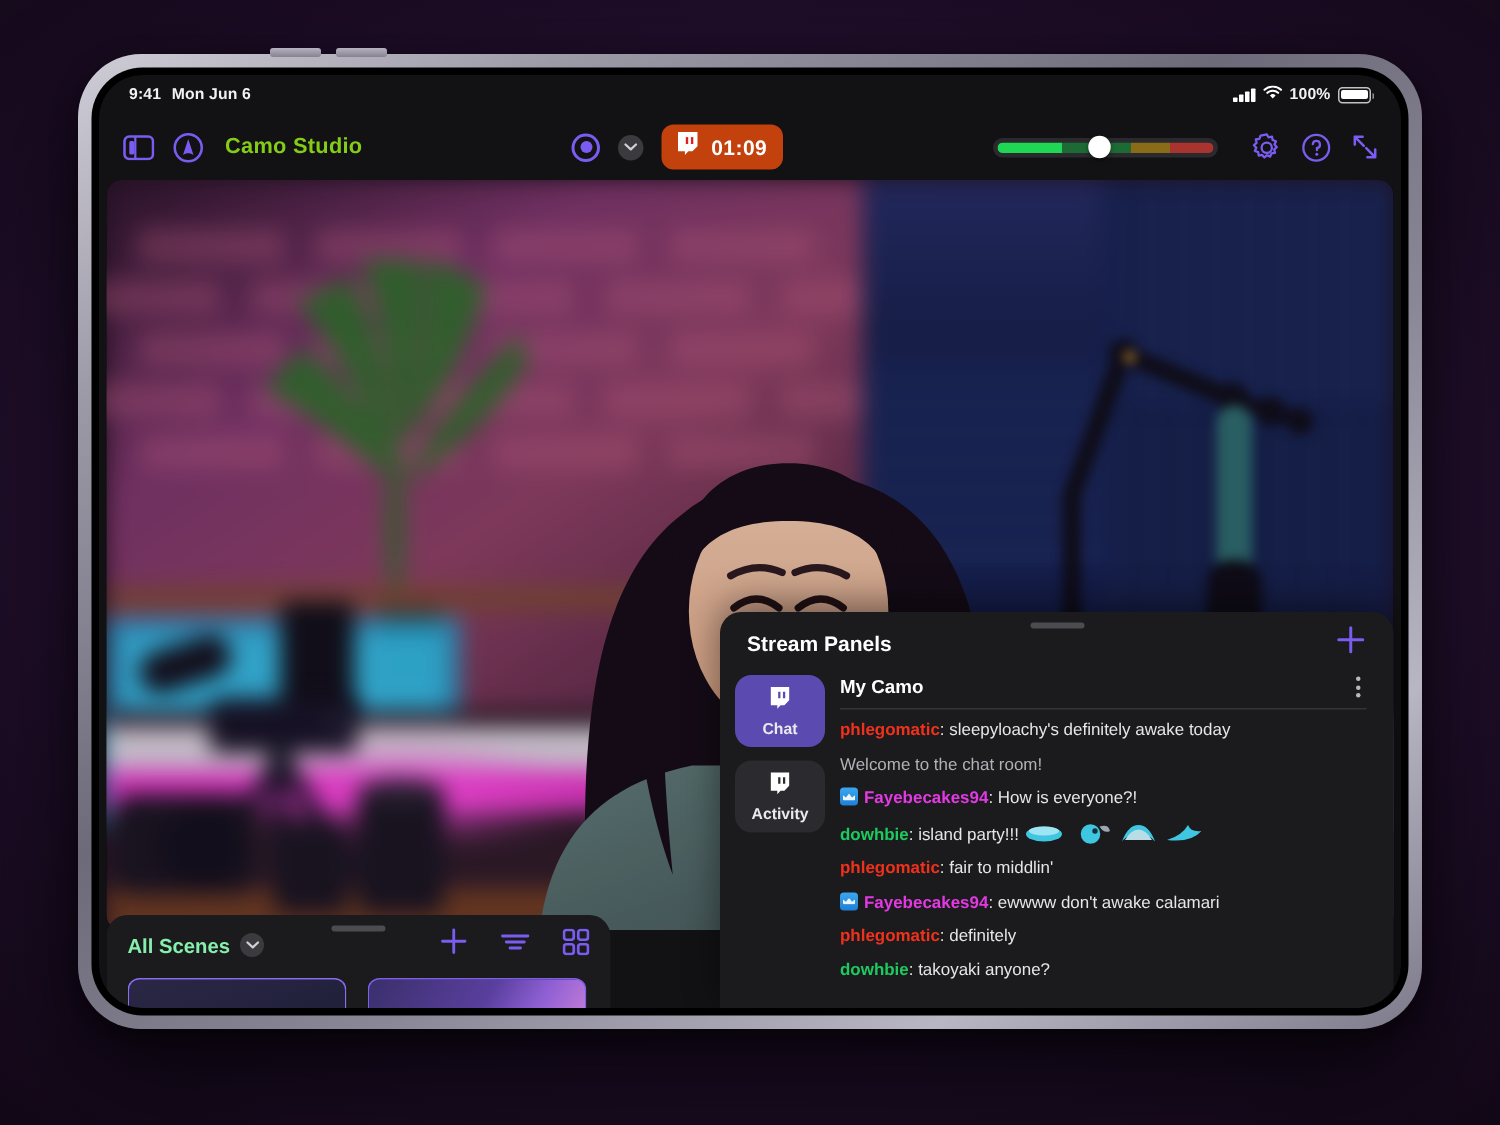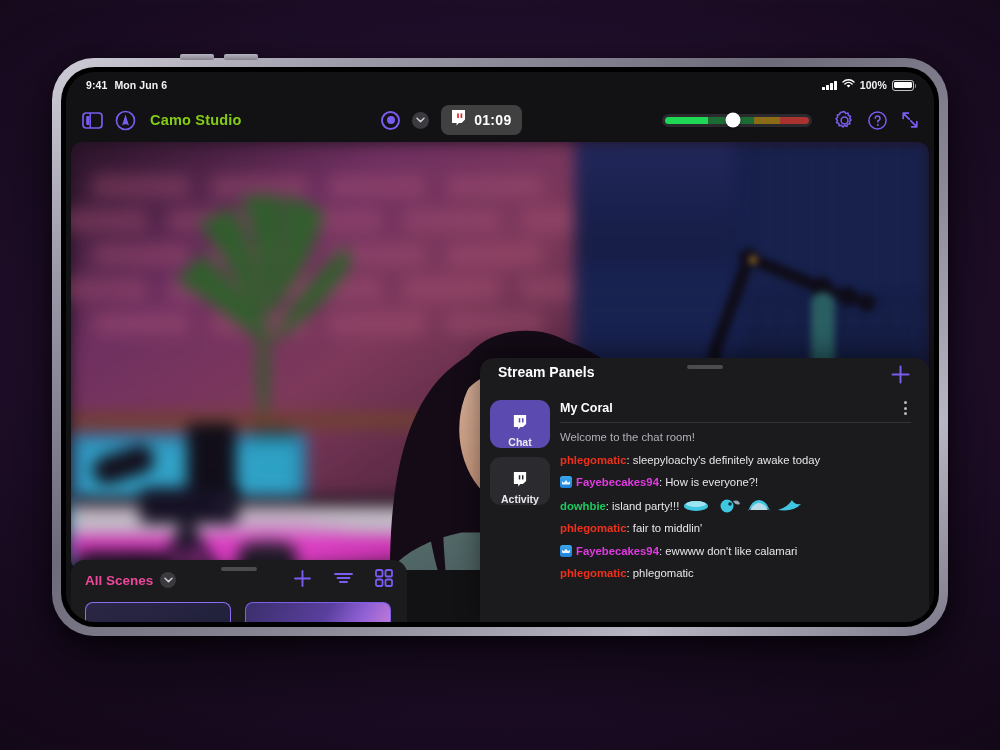--- a/index.html
+++ b/index.html
@@ -9,22 +9,22 @@
     font-family: "Liberation Sans", sans-serif;
   }
   body {
     background: radial-gradient(ellipse 80% 70% at 50% 45%, #321a40 0%, #281335 35%, #1b0c24 70%, #130818 100%);
     position: relative;
   }
 
   
   #device {
     position: absolute;
-    left: 52px; top: 58px;
-    width: 896px; height: 578px;
+    left: 52px; top: 36px;
+    width: 896px; height: 650px;
     border-radius: 42px;
     background: linear-gradient(145deg, #cfcdd6 0%, #9d9aa8 18%, #6d6a7a 42%, #8a8797 62%, #b9b6c3 82%, #7d7a8b 100%);
     padding: 9px;
     box-shadow: 0 30px 70px rgba(0,0,0,.62), 0 6px 18px rgba(0,0,0,.45);
   }
   #device-inner {
     width: 100%; height: 100%;
     border-radius: 34px;
     background: #000;
     padding: 5px;
@@ -99,21 +99,21 @@
     cursor: pointer;
   }
   #rec-dot b { width: 8px; height: 8px; border-radius: 50%; background: #7b5cf0; display: block; }
   #rec-chevron {
     width: 17px; height: 17px; border-radius: 50%;
     background: #3b3a3e; display: flex; align-items: center; justify-content: center;
     cursor: pointer;
   }
   #live-badge {
     display: flex; align-items: center; gap: 7px;
-    background: #404040; border-radius: 8px;
+    background: #c2410c; border-radius: 8px;
     height: 30px; padding: 0 11px 0 9px;
     cursor: pointer;
   }
   #live-time { color: #fff; font-size: 14px; font-weight: 600; letter-spacing: .3px; }
 
   #meter {
     width: 150px; height: 13px; border-radius: 7px;
     background: #2a2a2e; position: relative; display: flex; overflow: visible;
     cursor: pointer;
   }
@@ -143,21 +143,21 @@
     position: absolute; left: 5px; bottom: 0; width: 336px; height: 62px;
     background: #1b1a1d;
     border-radius: 14px 14px 0 0;
     padding: 0 14px;
   }
   #scenes-head { display: flex; align-items: center; height: 40px; gap: 0; position: relative; }
   #grabber-scenes {
     position: absolute; left: 50%; top: 7px; transform: translateX(-50%);
     width: 36px; height: 4px; border-radius: 2px; background: #4c4b50;
   }
-  #scenes-title { color: #ec4899; font-size: 13.5px; font-weight: 700; }
+  #scenes-title { color: #86efac; font-size: 13.5px; font-weight: 700; }
   #scenes-chev {
     width: 16px; height: 16px; border-radius: 50%; background: #3b3a3e;
     display: flex; align-items: center; justify-content: center; margin-left: 7px; cursor: pointer;
   }
   #scenes-actions { display: flex; align-items: center; gap: 22px; margin-left: auto; }
   #scene-thumbs { display: flex; gap: 14px; padding-top: 2px; }
   .scene-thumb {
     width: 146px; height: 24px; border-radius: 8px 8px 0 0;
     border: 1.6px solid #8b6df2; border-bottom: none;
     background: linear-gradient(160deg, #2b2746, #20203a);
@@ -174,30 +174,30 @@
     background: #1b1a1d;
     border-radius: 14px 14px 0 0;
     box-shadow: 0 -6px 24px rgba(0,0,0,.45);
     overflow: hidden;
   }
   #grabber-panels {
     position: absolute; left: 50%; top: 7px; transform: translateX(-50%);
     width: 36px; height: 4px; border-radius: 2px; background: #4c4b50;
   }
   #panels-head {
-    height: 36px; display: flex; align-items: flex-start;
+    height: 36px; display: flex; align-items: center;
     padding: 6px 18px 0 18px;
   }
   #panels-title { color: #fff; font-size: 14px; font-weight: 700; }
   #panels-body { display: flex; height: calc(100% - 36px); }
 
   #panel-tabs { width: 76px; padding: 6px 0 0 10px; flex-shrink: 0; }
   .panel-tab {
     width: 60px; height: 48px; border-radius: 11px;
-    display: flex; flex-direction: column; align-items: center; justify-content: flex-end;
+    display: flex; flex-direction: column; align-items: center; justify-content: center;
     gap: 3px; margin-bottom: 9px; cursor: pointer;
     background: #2b2a2e;
   }
   .panel-tab.active { background: #5b4bb0; }
   .panel-tab span { color: #e9e9ee; font-size: 10.5px; font-weight: 600; }
 
   #chat-col { flex: 1; display: flex; flex-direction: column; min-width: 0; padding-right: 4px; }
   #chat-head {
     display: flex; align-items: center; height: 28px; padding: 0 14px 0 4px;
   }
@@ -600,48 +600,49 @@
                     <rect x="7.2" y="4.4" width="1.6" height="4.6" fill="#2b2a2e"></rect>
                     <rect x="10.6" y="4.4" width="1.6" height="4.6" fill="#2b2a2e"></rect>
                   </svg>
               </span>
               <span>Activity</span>
             </div>
           </div>
 
           <div id="chat-col">
             <div id="chat-head">
-              <span id="chat-title">My Coral</span>
+              <span id="chat-title">My Camo</span>
               <span id="dots">
                   <i></i>
                   <i></i>
                   <i></i>
                 </span>
             </div>
             <div id="chat-rule"></div>
             <div id="chat-list">
+                <div class="chat-msg"><span class="uname" style="color:#f0311b">phlegomatic</span><span>: sleepyloachy's definitely awake today</span></div>
                 <div class="chat-msg system">Welcome to the chat room!</div>
-                <div class="chat-msg"><span class="uname" style="color:#f0311b">phlegomatic</span><span>: sleepyloachy's definitely awake today</span></div>
                 <div class="chat-msg"><span class="badge"></span><span class="uname" style="color:#e23ae2">Fayebecakes94</span><span>: How is everyone?!</span></div>
                 <div class="chat-msg"><span class="uname" style="color:#1ec95f">dowhbie</span><span>: island party!!!</span> <span class="emote"><svg viewBox="0 0 26 15">
                       <ellipse cx="13" cy="8" rx="12" ry="5" fill="#3fc6e0"></ellipse>
                       <ellipse cx="13" cy="6" rx="10" ry="3" fill="#9fe4f2"></ellipse>
                     </svg></span> <span class="emote"><svg viewBox="0 0 26 15">
                       <circle cx="12" cy="8" r="6.5" fill="#3fc6e0"></circle>
                       <circle cx="15" cy="6" r="1.8" fill="#12303a"></circle>
                       <path d="M18 3 q6 -2 7 3 q-4 2 -7 -3z" fill="#9aa6b0"></path>
                     </svg></span> <span class="emote"><svg viewBox="0 0 26 15">
                       <path d="M2 13 q4 -11 11 -11 q7 0 11 11 q-4 -5 -11 -5 q-7 0 -11 5z" fill="#3fc6e0"></path>
                       <path d="M4 12 q4 -7 9 -7 q5 0 9 7" fill="#b9dde6"></path>
                     </svg></span> <span class="emote"><svg viewBox="0 0 26 15">
                       <path d="M1 12 q10 -3 14 -10 q2 5 9 4 q-7 8 -23 6z" fill="#3fc6e0"></path>
                     </svg></span></div>
                 <div class="chat-msg"><span class="uname" style="color:#f0311b">phlegomatic</span><span>: fair to middlin'</span></div>
-                <div class="chat-msg"><span class="badge"></span><span class="uname" style="color:#e23ae2">Fayebecakes94</span><span>: ewwww don't like calamari</span></div>
-                <div class="chat-msg"><span class="uname" style="color:#f0311b">phlegomatic</span><span>: phlegomatic</span></div>
+                <div class="chat-msg"><span class="badge"></span><span class="uname" style="color:#e23ae2">Fayebecakes94</span><span>: ewwww don't awake calamari</span></div>
+                <div class="chat-msg"><span class="uname" style="color:#f0311b">phlegomatic</span><span>: definitely</span></div>
+                <div class="chat-msg"><span class="uname" style="color:#1ec95f">dowhbie</span><span>: takoyaki anyone?</span></div>
               </div>
           </div>
         </div>
       </div>
 
     </div>
   </div>
 </div>
 
 </body></html>

